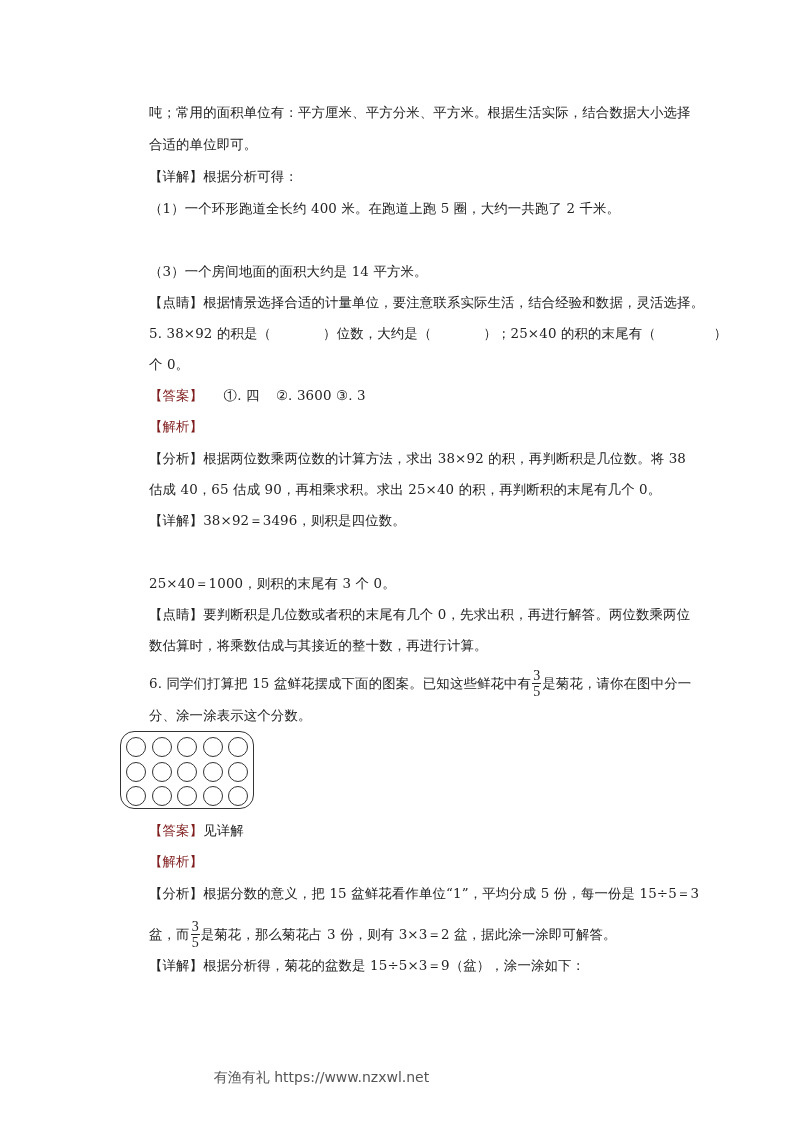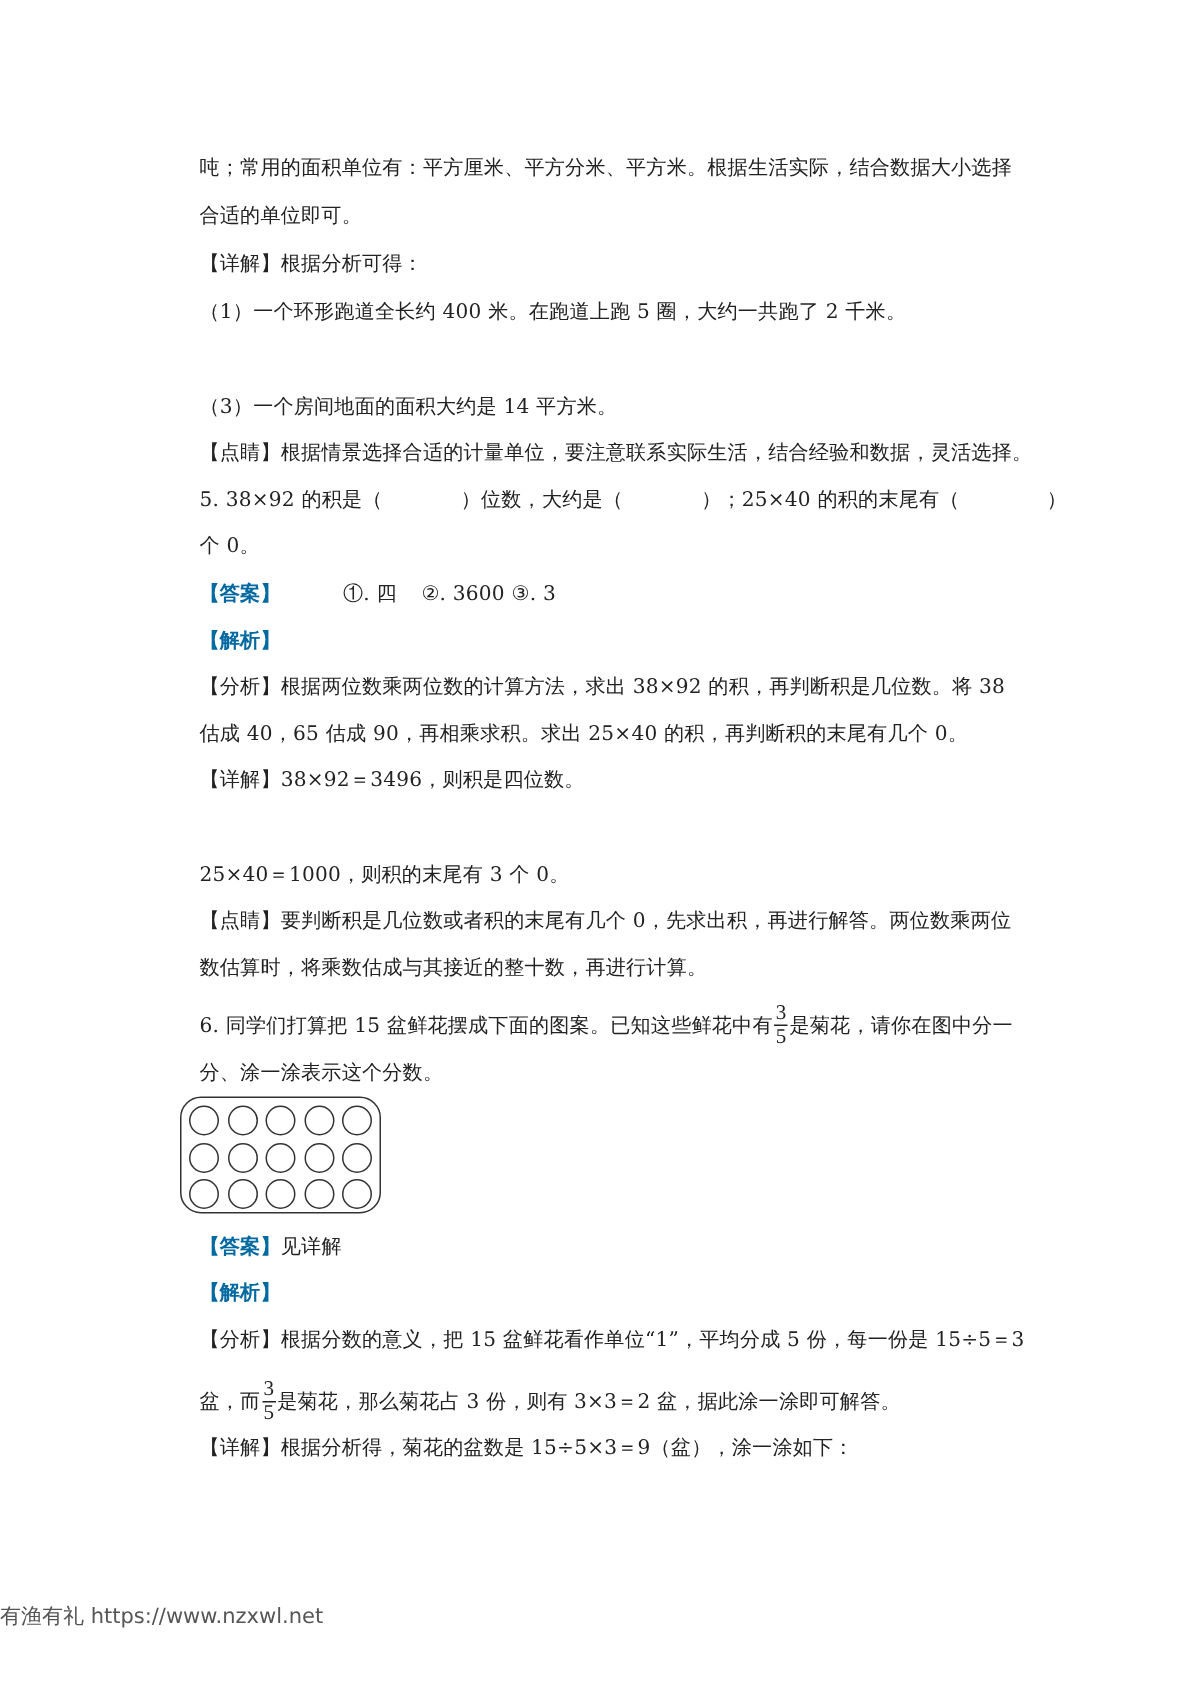--- a/index.html
+++ b/index.html
@@ -3,25 +3,25 @@
 <meta charset="utf-8">
 <style>
   html, body { margin: 0; padding: 0; background: #ffffff; }
   body {
     width: 793px; height: 1122px; position: relative; overflow: hidden;
     font-family: "DejaVu Serif", "Liberation Serif", serif;
     color: #222222;
   }
   .page { position: absolute; left: 0; top: 0; width: 793px; height: 1122px; }
   .line {
-    position: absolute; left: 119px; white-space: nowrap;
+    position: absolute; left: 135px; white-space: nowrap;
     font-size: 13.4px; line-height: 18px; letter-spacing: 0.15px; padding-left: 14px;
   }
   .tag-black { color: #222222; text-align: right; }
-  .tag-blue { color: #0369a1; font-weight: bold; }
+  .tag-blue { color: #7f1d1d; }
   .blank { display: inline-block; }
   .frac {
     display: inline-block; vertical-align: middle; text-align: center;
     font-family: "Liberation Serif", serif; font-size: 14px; line-height: 15px;
     margin: 0 1px; position: relative; top: -1px;
   }
   .frac .num { display: block; border-bottom: 1px solid #222; padding: 0 1px; }
   .frac .den { display: block; }
   .flower-box {
     position: absolute; left: 120px; top: 731px; width: 134px; height: 78px;
@@ -30,21 +30,21 @@
   .flower-grid {
     position: absolute; left: 5px; top: 5px;
     display: grid; grid-template-columns: repeat(5, 20px); grid-template-rows: repeat(3, 20px);
     column-gap: 5.5px; row-gap: 4.5px;
   }
   .flower {
     width: 20px; height: 20px; border: 1.2px solid #333; border-radius: 50%;
     box-sizing: border-box; background: #fff;
   }
   .footer {
-    position: absolute; top: 1069px; left: 0; width: 643px; 
+    position: absolute; top: 1069px; left: 0; width: 643px; text-align: center;
     font-family: "DejaVu Sans", "Liberation Sans", sans-serif; font-size: 14px; color: #555;
   }
 </style>
 </head>
 <body>
 
 <div class="page">
 
   <div class="line" style="top:104px">吨；常用的面积单位有：平方厘米、平方分米、平方米。根据生活实际，结合数据大小选择</div>
   <div class="line" style="top:136px">合适的单位即可。</div>
@@ -56,21 +56,21 @@
   <div class="line" style="top:294px">
     <span class="tag-black">【点睛】</span><span>根据情景选择合适的计量单位，要注意联系实际生活，结合经验和数据，灵活选择。</span>
   </div>
 
   <div class="line" style="top:325px">
     <span>5. 38×92 的积是（</span><span class="blank" style="width:52px"></span><span>）位数，大约是（</span><span class="blank" style="width:52px"></span><span>）；25×40 的积的末尾有（</span><span class="blank" style="width:58px"></span><span>）</span>
   </div>
   <div class="line" style="top:356px">个 0。</div>
   <div class="line" style="top:387px">
     <span class="tag-blue">【答案】</span>
-    <span style="margin-left:37px">①. 四</span>
+    <span style="margin-left:16px">①. 四</span>
     <span style="margin-left:12px">②. 3600</span>
     <span style="">③. 3</span>
   </div>
   <div class="line tag-blue" style="top:418px">【解析】</div>
   <div class="line" style="top:450px">
     <span class="tag-black">【分析】</span><span>根据两位数乘两位数的计算方法，求出 38×92 的积，再判断积是几位数。将 38</span>
   </div>
   <div class="line" style="top:481px">估成 40，65 估成 90，再相乘求积。求出 25×40 的积，再判断积的末尾有几个 0。</div>
   <div class="line" style="top:512px">
     <span class="tag-black">【详解】</span><span>38×92＝3496，则积是四位数。</span>

